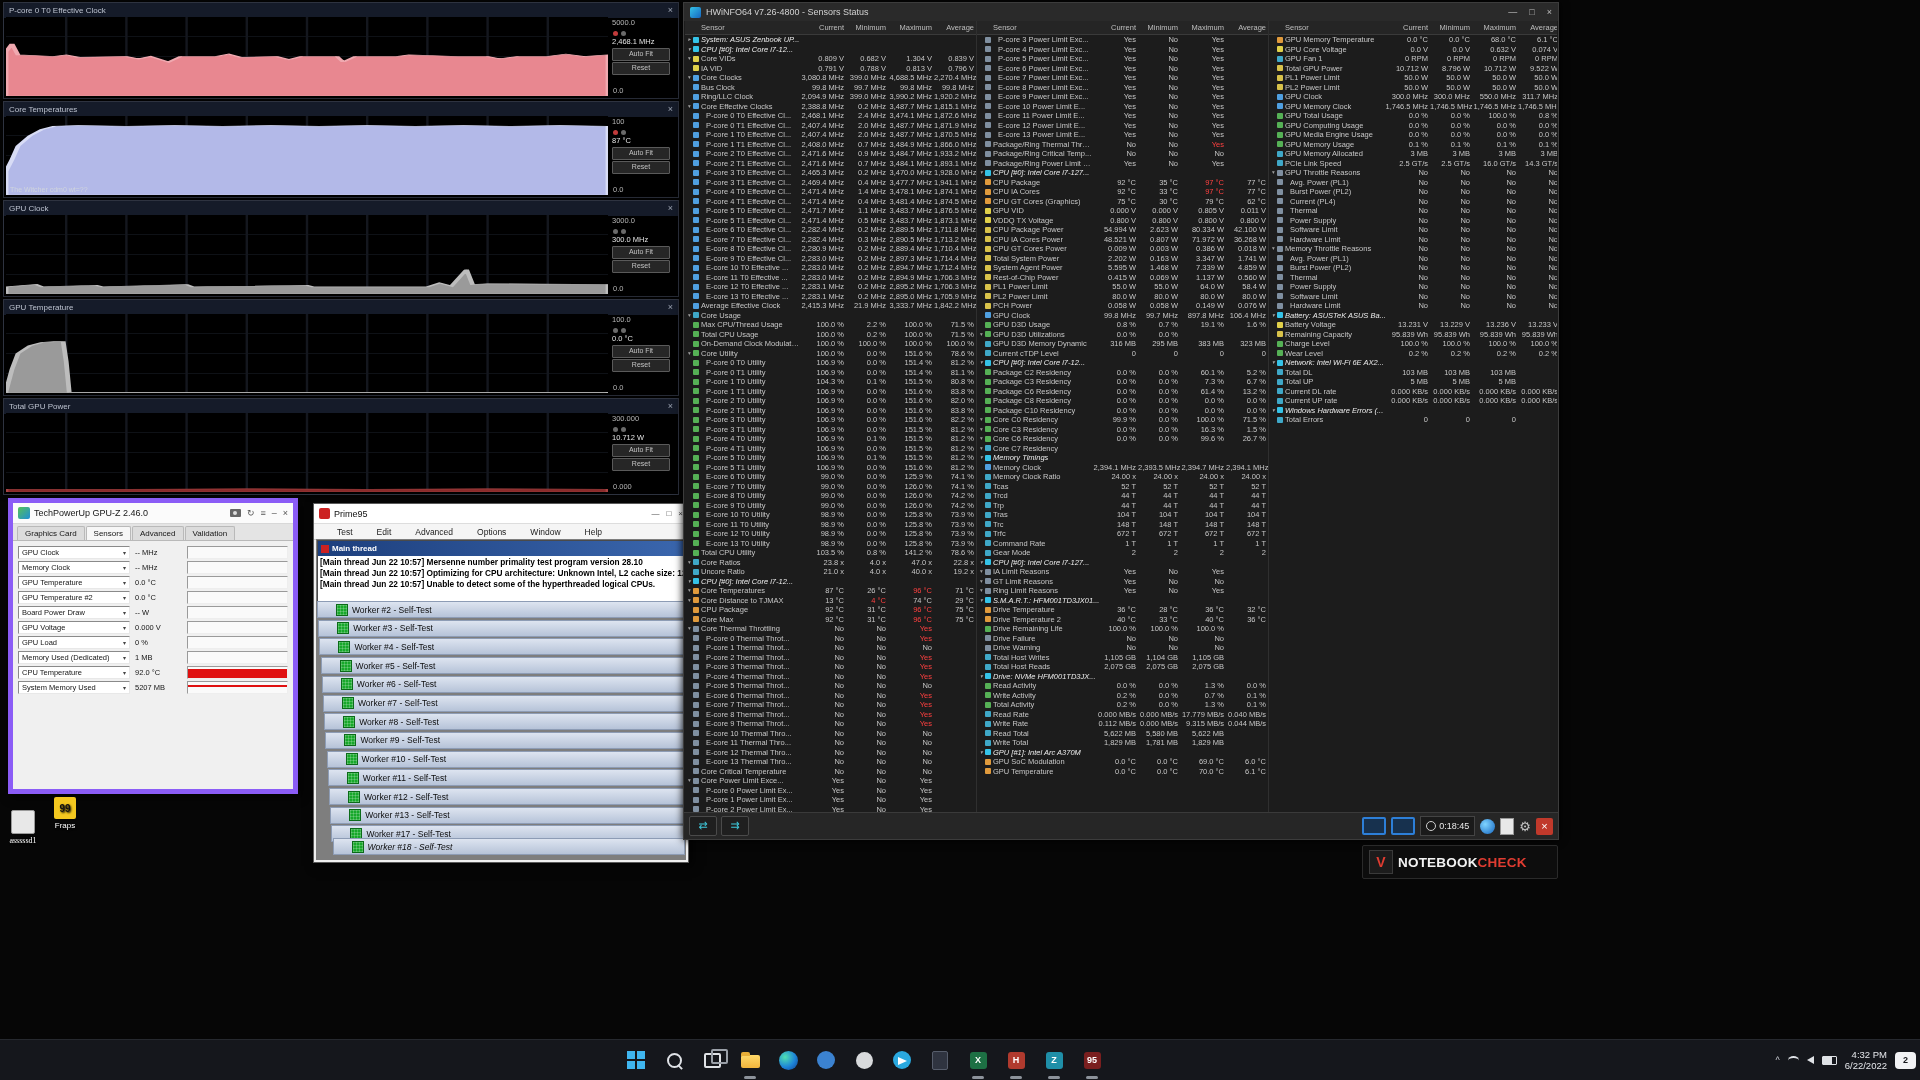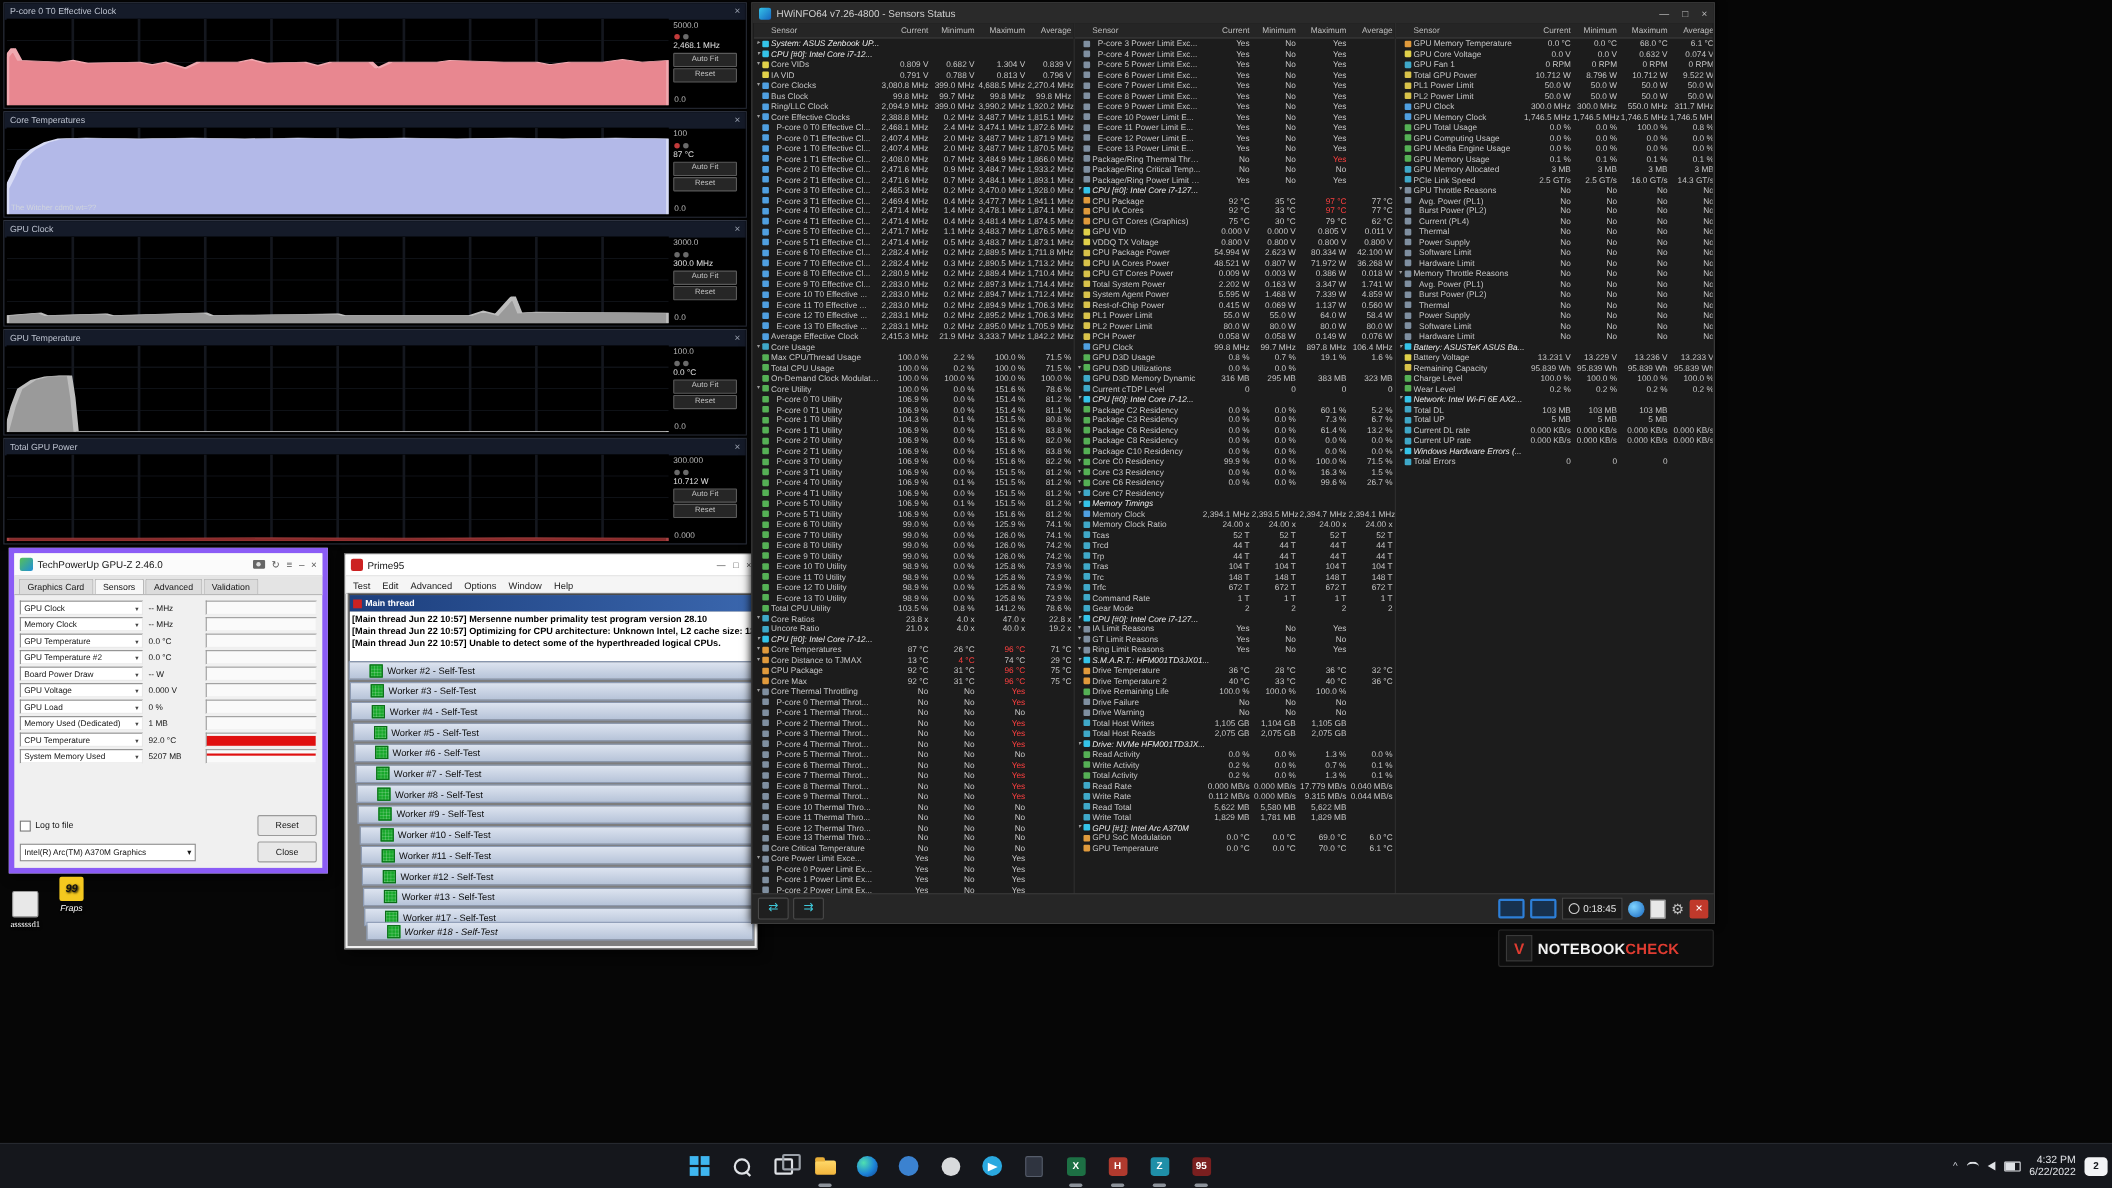--- a/index.html
+++ b/index.html
@@ -39,21 +39,21 @@
   .gz-foot{position:absolute;left:5px;right:5px;bottom:5px}
   .gz-frow{display:flex;align-items:center;margin-top:5px}
   .cbx{width:8px;height:8px;border:1px solid #777;background:#fff;margin-right:4px}
   .gz-btn{margin-left:auto;width:52px;height:17px;background:#e8e8e8;border:1px solid #9a9a9a;border-radius:2px;font-size:8px;display:flex;align-items:center;justify-content:center}
   .gz-dd{width:160px;height:16px;background:#fff;border:1px solid #8a8a8a;display:flex;align-items:center;justify-content:space-between;padding:0 3px;box-sizing:border-box;font-size:7.5px}
   
   .p95{position:absolute;left:313px;top:503px;width:376px;height:360px;background:#f0f0f0;border:1px solid #5a5a5a;box-sizing:border-box;box-shadow:3px 3px 10px #000c}
   .p95 .tb{height:19px;display:flex;align-items:center;background:#fff;padding:0 5px;font-size:9px;color:#111;border-bottom:1px solid #ddd}
   .p95 .appico{width:11px;height:11px;background:#c22;border-radius:2px;margin-right:4px}
   .p95 .tbtns{margin-left:auto;display:flex;gap:7px;color:#444;font-size:8px}
-  .p95 .menu{height:15px;display:flex;gap:11px;align-items:center;padding:0 7px;font-size:8.5px;background:#f5f5f5;border-bottom:1px solid #ccc;color:#222}
+  .p95 .menu{height:15px;display:flex;gap:24px;align-items:center;padding:0 23px;font-size:8.5px;background:#f5f5f5;border-bottom:1px solid #ccc;color:#222}
   .p95 .client{position:absolute;top:35px;left:2px;right:2px;bottom:2px;background:#7e7e7e;overflow:hidden}
   .mthread{position:absolute;left:1px;top:1px;right:1px;height:60px;border:1px solid #4a4a4a}
   .mthread .mtb{height:15px;background:linear-gradient(90deg,#1d3f7d,#3a66ad);color:#fff;font-size:8px;font-weight:bold;display:flex;align-items:center;padding:0 3px}
   .mthread .mico{width:8px;height:8px;background:#c22;margin-right:3px}
   .mthread .mbody{background:#fff;height:43px;padding:1px 2px;font-size:8.3px;font-weight:bold;line-height:11px;color:#000;white-space:nowrap;overflow:hidden}
   .worker{position:absolute;height:17px;background:linear-gradient(#dde4f0,#b6c3d8);border:1px solid #8d9cb5;display:flex;align-items:center;font-size:8.5px;color:#0c0c0c;padding:0 18px;box-sizing:border-box;white-space:nowrap;overflow:hidden}
   .wico{width:10px;height:10px;background:#17a82a;border:1px solid #0b6b18;margin-right:4px;flex:none;background-image:linear-gradient(#fff3 1px,transparent 1px),linear-gradient(90deg,#fff3 1px,transparent 1px);background-size:3px 3px}
   
   .hw{position:absolute;left:683px;top:2px;width:876px;height:838px;background:#1c1c1c;border:1px solid #3c3c3c;box-sizing:border-box;box-shadow:0 0 8px #000}
   .hw .tb{height:18px;background:#2a2a2a;display:flex;align-items:center;padding:0 6px;font-size:9px;color:#d2d2d2}
@@ -395,34 +395,20 @@
         <span class="gz-label">
           <span>System Memory Used</span>
           <span class="da">▾</span>
         </span>
         <span class="gz-val">5207 MB</span>
         <span class="gz-strip">
           <span class="line-red"></span>
         </span>
       </div>
     </div>
-  <div class="gz-foot">
-    <div class="gz-frow">
-      <span class="cbx"></span>
-      <span>Log to file</span>
-      <span class="gz-btn">Reset</span>
-    </div>
-    <div class="gz-frow">
-      <span class="gz-dd">
-        <span>Intel(R) Arc(TM) A370M Graphics</span>
-        <span class="da">▾</span>
-      </span>
-      <span class="gz-btn">Close</span>
-    </div>
-  </div>
 </div>
 
 <div class="p95">
   <div class="tb">
     <span class="appico"></span>
     <span>Prime95</span>
     <span class="tbtns">
       <span>—</span>
       <span>□</span>
       <span>×</span>
@@ -2321,21 +2307,21 @@
       <span class="redx">×</span>
     </span>
   </div>
 </div>
 
 <div id="dicons">
     <div class="dicon" style="left: 2px; top: 810px; font-family: Liberation Serif, serif;">
       <div class="img file"></div>
       <div>asssssd1</div>
     </div>
-    <div class="dicon" style="left: 44px; top: 797px; font-style: italic;">
+    <div class="dicon" style="left: 44px; top: 797px;">
       <div class="img fraps">99</div>
       <div>Fraps</div>
     </div>
   </div>
 
 <div class="nbc">
   <span class="mark">V</span>
   <span class="t">
     <span class="tw1">NOTEBOOK</span><span class="tw2">CHECK</span>
   </span>

